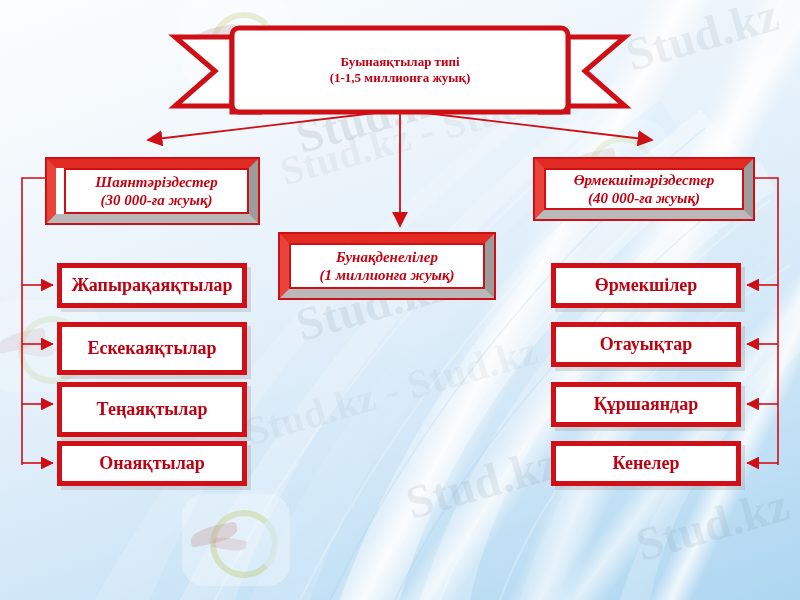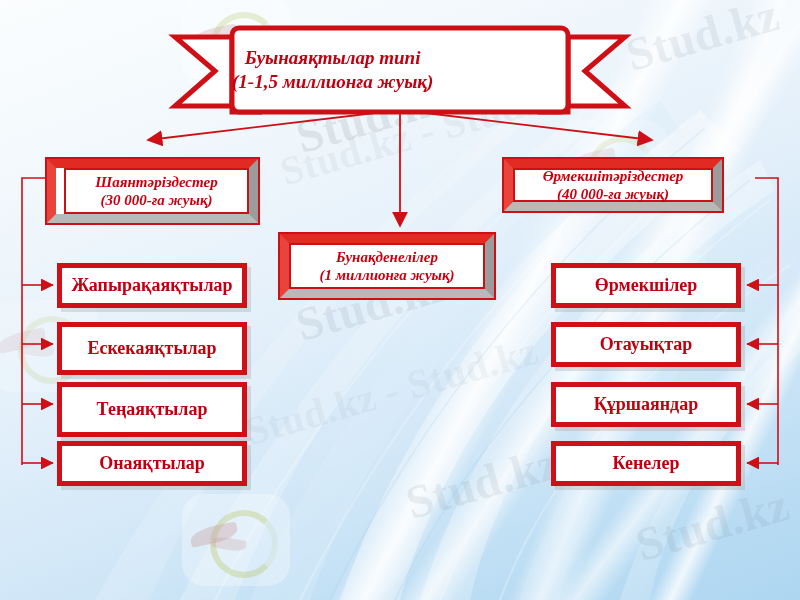--- a/index.html
+++ b/index.html
@@ -95,28 +95,27 @@
     border:2px solid #cf0f16;
     box-sizing:border-box;
     display:flex;align-items:center;justify-content:center;
     background:#fff;
   }
   .bevel-wrap{position:absolute;box-sizing:border-box;border:2px solid #cf0f16;background:#fff;}
 
   
   .ribbon-text{
     position:absolute;
-    display:flex;align-items:center;
+    display:flex;align-items:center;justify-content:center;
     text-align:center;
     color:#c20012;
     font-weight:bold;
-    font-size:19px;
+    font-size:13px;
     line-height:1.25;
     z-index:4;
-    font-style:italic;
   }
   .ln1,.ln2{display:block;}
 </style>
 </head>
 <body>
 
 <div id="stage">
 
   <svg class="bg-svg" viewBox="0 0 800 600">
     <defs>
@@ -249,21 +248,21 @@
     <div class="box-bevel" style="position:relative;left:0;top:0;width:100%;height:100%;outline:none;border-width:9px;">
       <div class="inner">
         <div>
           <span>Бунақденелілер</span><br>
           <span>(1 миллионға жуық)</span>
         </div>
       </div>
     </div>
   </div>
 
-  <div class="bevel-wrap" style="left:502px;top:157px;width:222px;height:56px;z-index:5;">
+  <div class="bevel-wrap" style="left:533px;top:157px;width:222px;height:64px;z-index:5;">
     <div class="box-bevel" style="position:relative;left:0;top:0;width:100%;height:100%;outline:none;border-width:9px;">
       <div class="inner">
         <div>
           <span>Өрмекшітәріздестер</span><br>
           <span>(40 000-ға жуық)</span>
         </div>
       </div>
     </div>
   </div>
 

